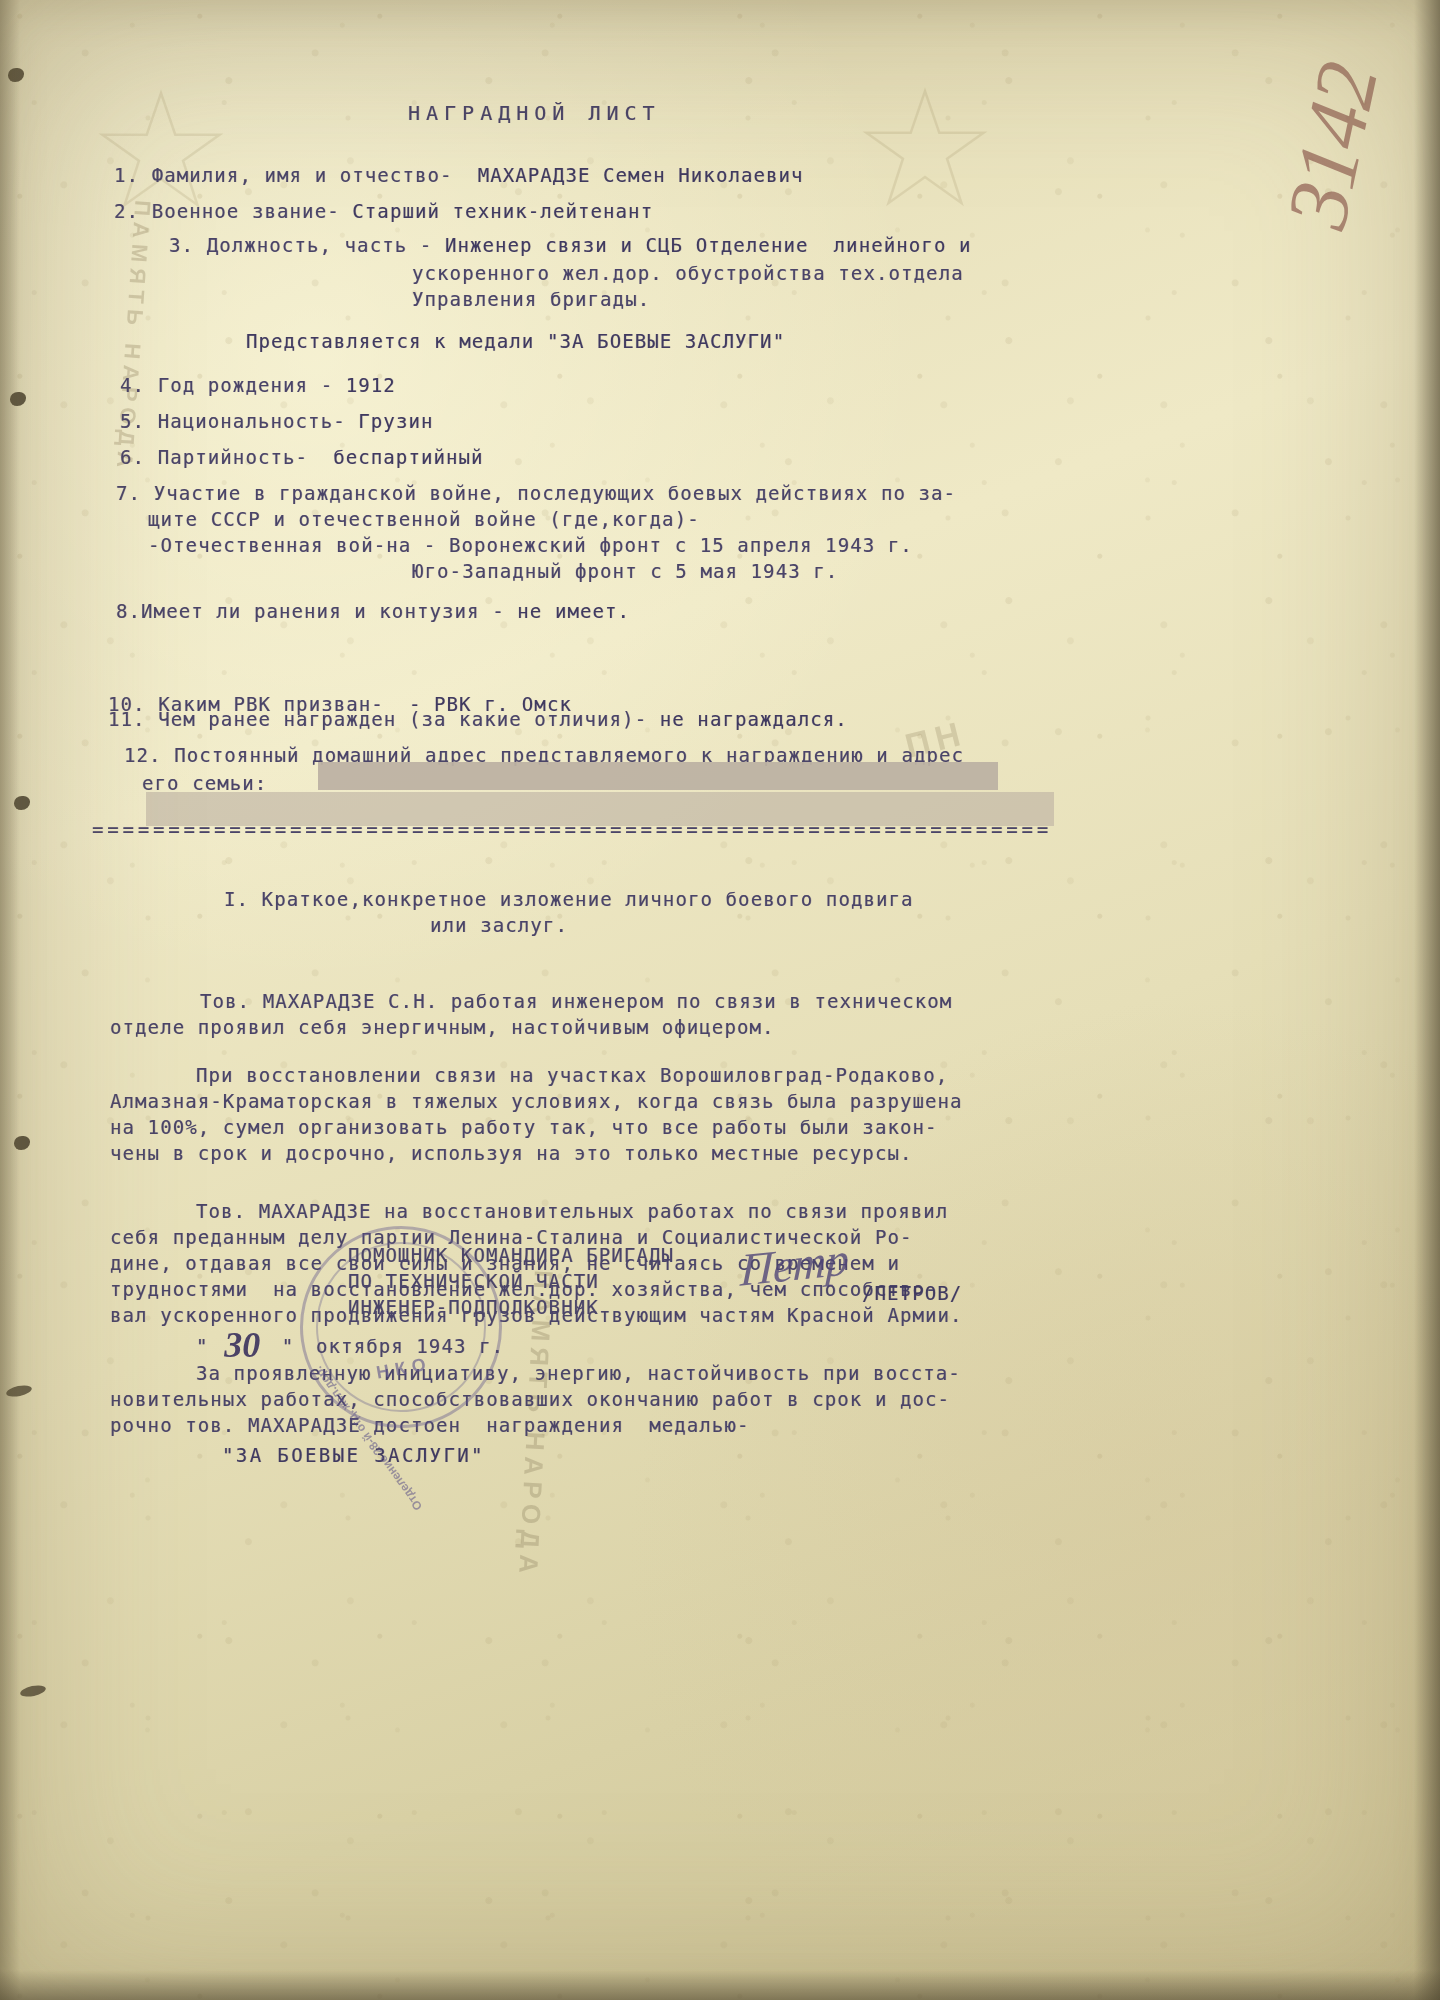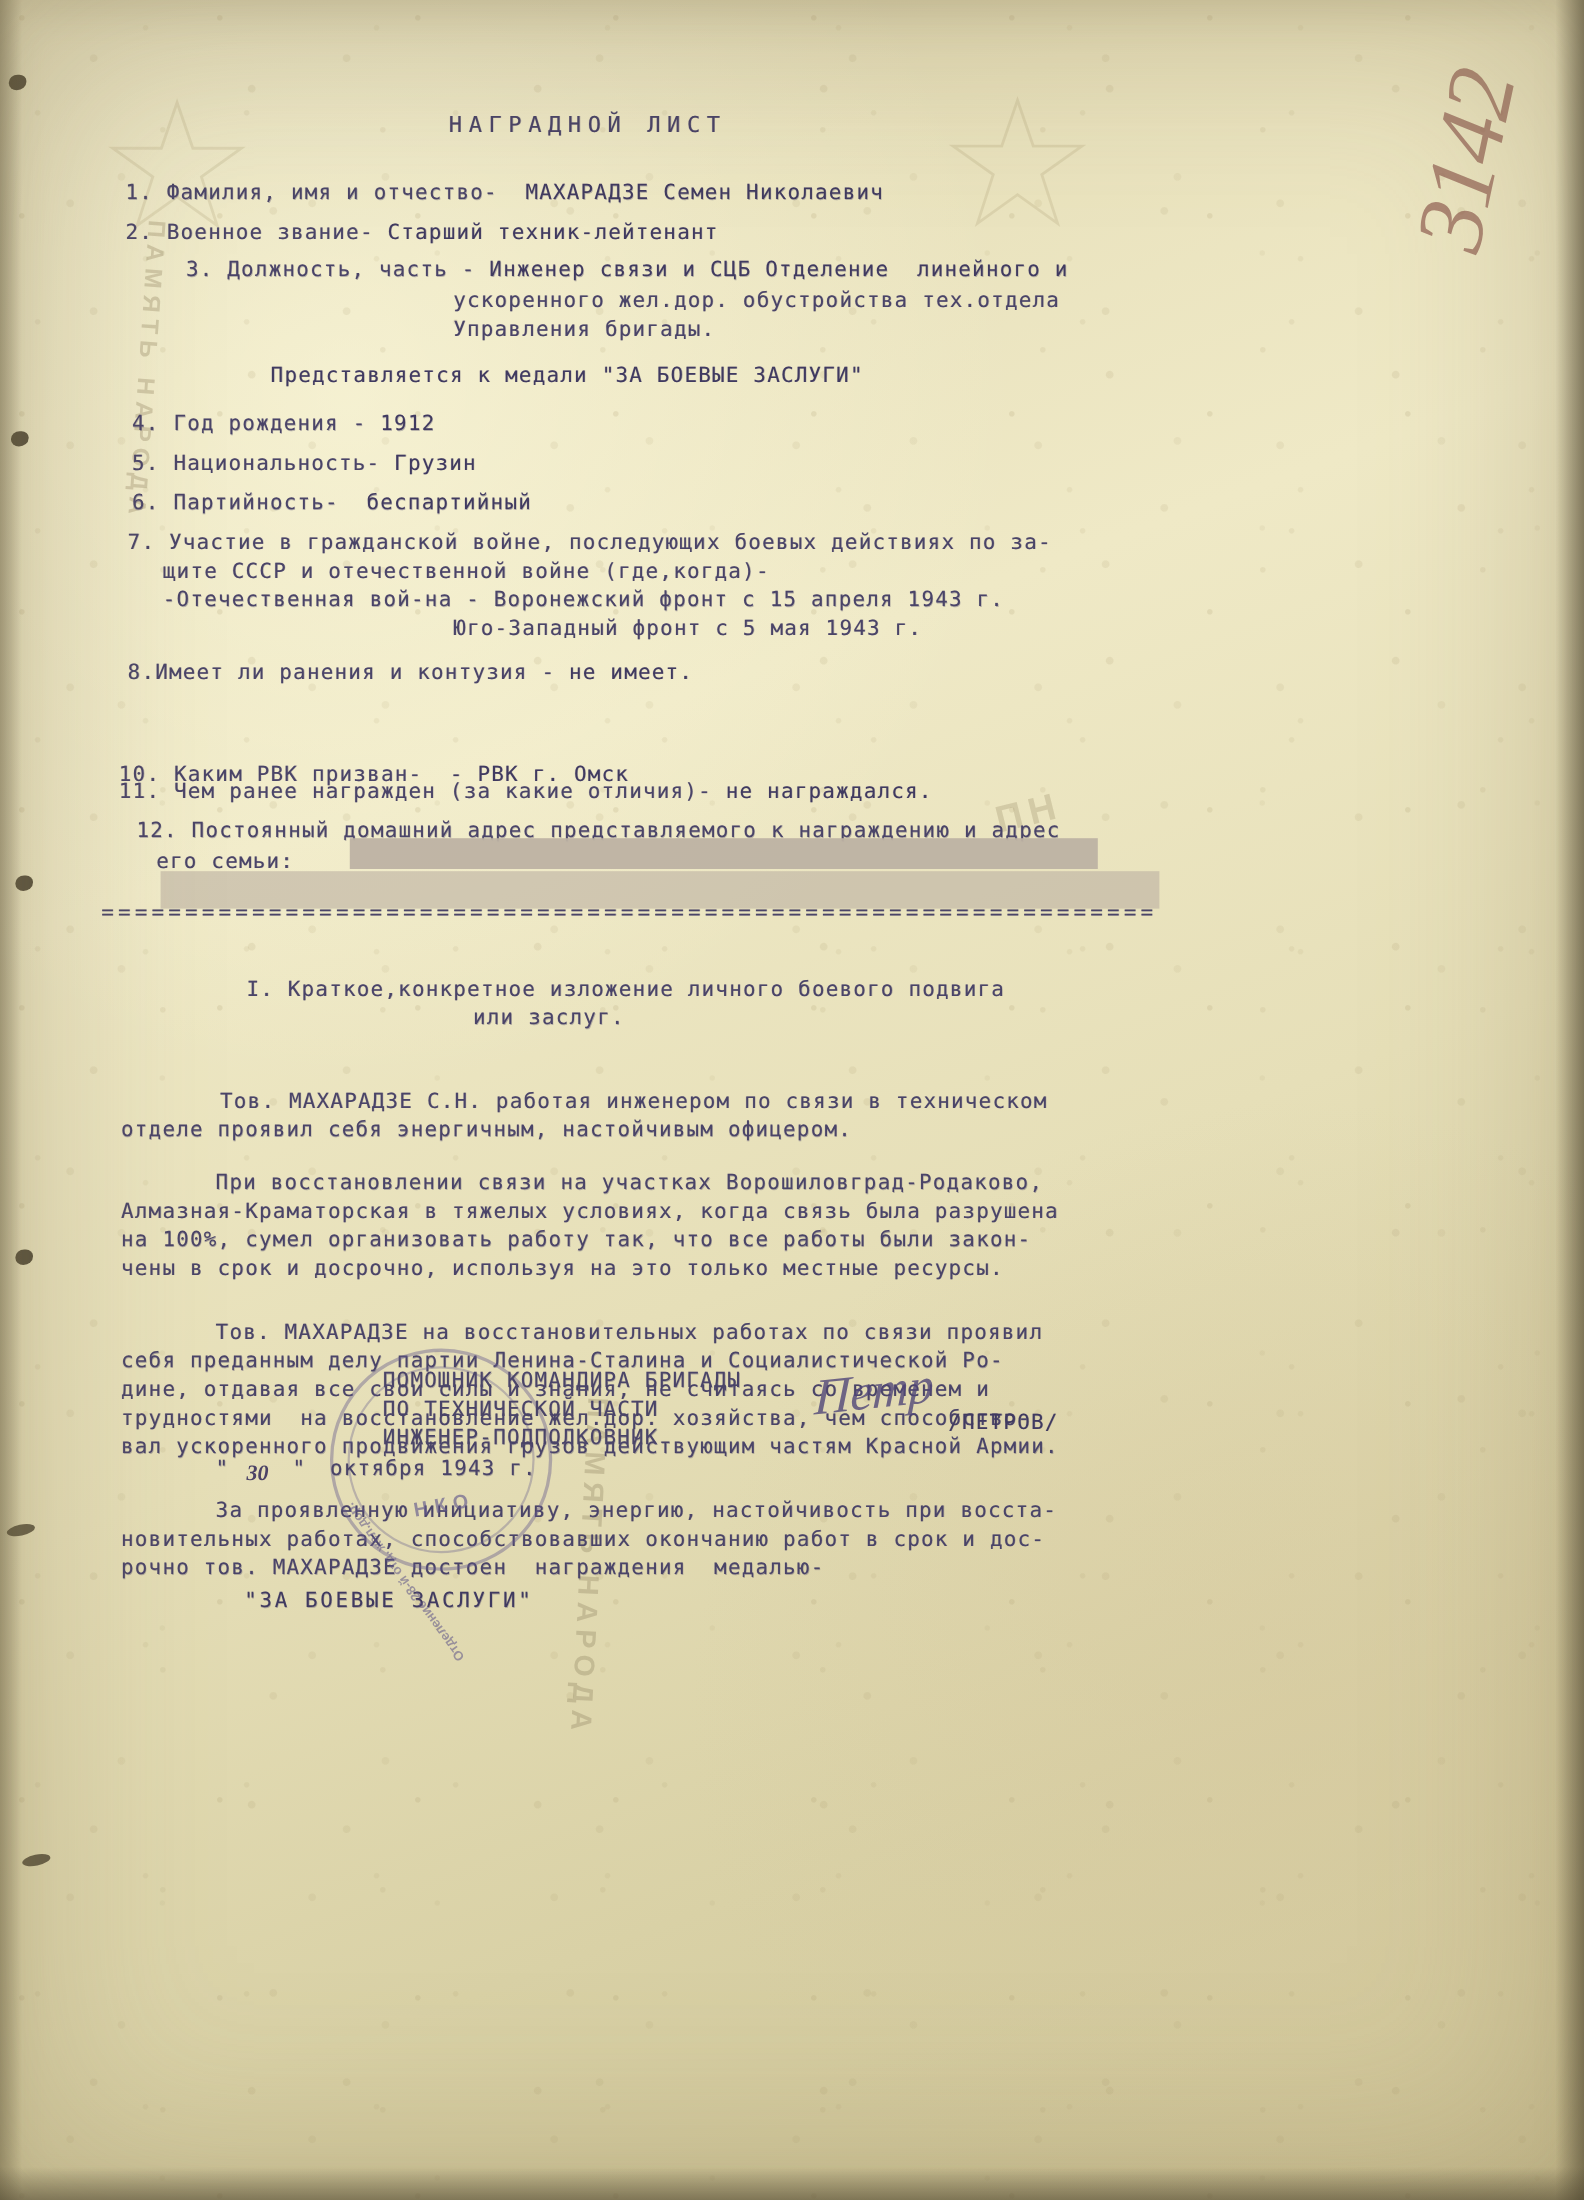--- a/index.html
+++ b/index.html
@@ -98,21 +98,21 @@
     font-family:"Liberation Serif",serif;font-size:86px;font-style:italic;
     transform:rotate(-78deg);letter-spacing:-2px;pointer-events:none;
   }
   .signature{
     position:absolute;color:rgba(80,70,120,.8);
     font-family:"Liberation Serif",serif;font-size:46px;font-style:italic;
     transform:rotate(-6deg) skewX(-8deg);pointer-events:none;
   }
   .sig-date{
     position:absolute;color:#4b4266;font-family:"Liberation Serif",serif;
-    font-size:20px;font-style:italic;font-weight:700;
+    font-size:36px;font-style:italic;font-weight:700;
   }
   .pn-wm{
     position:absolute;color:rgba(146,132,98,.34);
     font-family:"Liberation Sans",sans-serif;font-weight:700;font-size:22px;
     letter-spacing:6px;pointer-events:none;
   }
 </style>
 </head>
 <body>
 

